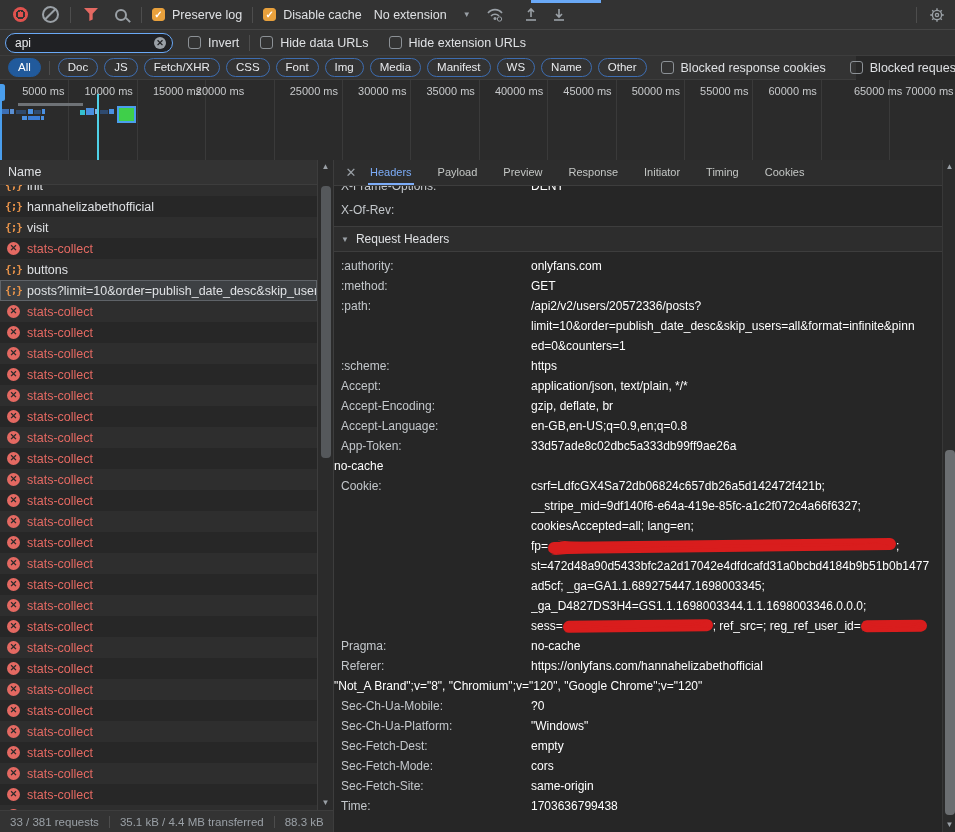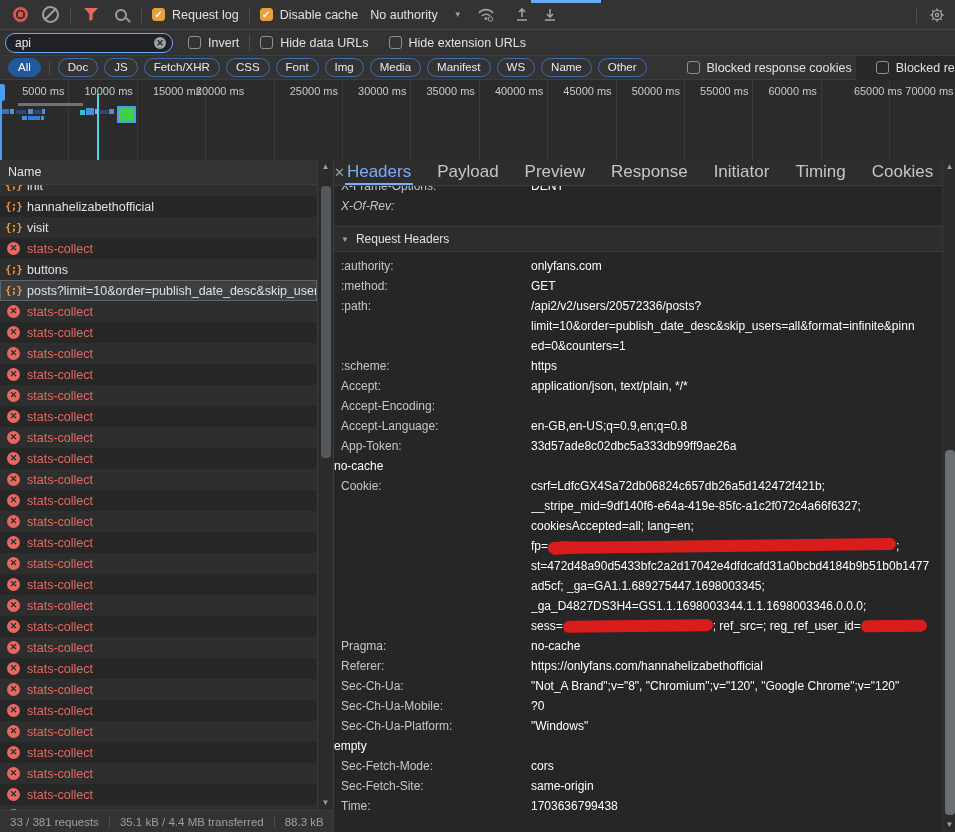--- a/index.html
+++ b/index.html
@@ -70,31 +70,31 @@
   .vthumb{position:absolute;left:3px;width:10px;background:#55585b;border-radius:4px;}
   .status-bar{position:absolute;left:0;top:650px;width:333px;height:22px;background:#333333;border-top:1px solid #3d3d3d;
               box-sizing:border-box;display:flex;align-items:center;font-size:11.5px;color:#9aa0a6;}
   .status-item{padding:0 10px;border-right:1px solid #4d4d4d;white-space:nowrap;}
   .status-item:last-child{border-right:none;}
   
   .right-panel{left:333px;top:160px;width:622px;height:672px;background:#262626;border-left:1px solid #3d3d3d;box-sizing:border-box;}
   .tabbar{position:absolute;left:0;top:0;width:622px;height:26px;background:#2d2d2d;border-bottom:1px solid #3d3d3d;
           box-sizing:border-box;display:flex;align-items:stretch;}
   .tab-close{width:34px;display:flex;align-items:center;justify-content:center;color:#9aa0a6;font-size:13px;}
-  .tab{display:flex;align-items:center;padding:0 2px;margin-right:22px;font-size:17px;color:#c4c7c5;
+  .tab{display:flex;align-items:center;padding:0 2px;margin-right:22px;font-size:11px;color:#c4c7c5;
        border-bottom:2px solid transparent;box-sizing:border-box;}
   .tab.active{color:#7cacf8;border-bottom-color:#7cacf8;}
   .details{position:absolute;left:0;top:26px;width:608px;height:646px;overflow:hidden;}
   .kv-row{display:flex;font-size:12px;}
   .kv-name{width:197px;flex:none;padding-left:7px;box-sizing:border-box;color:#c3c7cb;line-height:20px;white-space:nowrap;}
   .kv-val{flex:1;color:#ffffff;min-width:0;}
   .kv-line{line-height:20px;white-space:nowrap;overflow:hidden;}
   .top-partial{height:10px;overflow:hidden;}
   .top-partial .kv-row{margin-top:-10px;}
-  .xofrev{height:24px;display:flex;align-items:flex-start;font-style:italic;}
+  .xofrev{height:24px;display:flex;align-items:flex-end;}
   .section-head{margin-top:6px;height:26px;background:#2d2d2d;border-top:1px solid #3d3d3d;border-bottom:1px solid #3d3d3d;
                 box-sizing:border-box;display:flex;align-items:center;padding-left:7px;font-size:12px;color:#dfe1e4;}
   .disclosure{font-size:8px;color:#9aa0a6;margin-right:7px;}
   .kv-list{padding-top:4px;}
   .scribble{display:inline-block;height:12px;vertical-align:-2px;background:#d91d1d;border-radius:6px;
             position:relative;transform:rotate(-0.7deg);}
   .scribble::after{content:"";position:absolute;left:3%;right:5%;top:-5px;height:9px;border-radius:50%;
                    border-bottom:3px solid #d91d1d;transform:rotate(1deg);}
   .scribble::before{content:"";position:absolute;left:1%;right:2%;bottom:-4px;height:8px;border-radius:50%;
                     border-top:3px solid #d91d1d;transform:rotate(-1deg);}
@@ -115,30 +115,30 @@
       <span class="funnel"></span>
     </span>
   <span class="tb-btn" style="margin-left:10px;">
       <span class="mag"></span>
     </span>
   <span class="sep"></span>
   <span class="cb-group">
     <span class="cb checked">
         <span class="tick">✓</span>
       </span>
-    <span class="cb-label">Request log</span>
+    <span class="cb-label">Preserve log</span>
   </span>
   <span class="sep"></span>
   <span class="cb-group">
     <span class="cb checked">
         <span class="tick">✓</span>
       </span>
     <span class="cb-label">Disable cache</span>
   </span>
-  <span class="throttle">No authority</span>
+  <span class="throttle">No extension</span>
   <span class="caret">▼</span>
   <span class="tb-btn" style="margin-left:14px;">
     <svg width="18" height="15" viewBox="0 0 18 15">
       <path d="M2 6 A9 9 0 0 1 16 6" fill="none" stroke="#9aa0a6" stroke-width="1.6"></path>
       <path d="M5 9 A5.5 5.5 0 0 1 13 9" fill="none" stroke="#9aa0a6" stroke-width="1.6"></path>
       <circle cx="9" cy="11.5" r="1.5" fill="#9aa0a6"></circle>
       <circle cx="13.5" cy="12" r="2.2" fill="#333" stroke="#9aa0a6" stroke-width="1"></circle>
     </svg>
   </span>
   <span class="tb-btn" style="margin-left:16px;">
@@ -194,21 +194,21 @@
     <span class="pill">JS</span>
     <span class="pill">Fetch/XHR</span>
     <span class="pill">CSS</span>
     <span class="pill">Font</span>
     <span class="pill">Img</span>
     <span class="pill">Media</span>
     <span class="pill">Manifest</span>
     <span class="pill">WS</span>
     <span class="pill">Name</span>
     <span class="pill">Other</span>
-    <span class="cb-group" style="margin-left: 34px;">
+    <span class="cb-group" style="margin-left: 8px;">
       <span class="cb"></span>
       <span class="cb-label">Blocked response cookies</span>
     </span>
     <span class="cb-group" style="margin-left: 24px;">
       <span class="cb"></span>
       <span class="cb-label">Blocked requests</span>
     </span>
   </div>
 
 <div class="abs overview" id="overview">
@@ -525,20 +525,23 @@
           </div>
         </div>
         <div class="kv-row">
           <div class="kv-name">Accept:</div>
           <div class="kv-val">
             <div class="kv-line"><span>application/json, text/plain, */*</span></div>
           </div>
         </div>
         <div class="kv-row">
           <div class="kv-name">Accept-Encoding:</div>
+          <div class="kv-val">
+            <div class="kv-line"><span>gzip, deflate, br</span></div>
+          </div>
         </div>
         <div class="kv-row">
           <div class="kv-name">Accept-Language:</div>
           <div class="kv-val">
             <div class="kv-line"><span>en-GB,en-US;q=0.9,en;q=0.8</span></div>
           </div>
         </div>
         <div class="kv-row">
           <div class="kv-name">App-Token:</div>
           <div class="kv-val">
@@ -569,38 +572,38 @@
             <div class="kv-line"><span>no-cache</span></div>
           </div>
         </div>
         <div class="kv-row">
           <div class="kv-name">Referer:</div>
           <div class="kv-val">
             <div class="kv-line"><span>https://onlyfans.com/hannahelizabethofficial</span></div>
           </div>
         </div>
         <div class="kv-row">
-          <div class="kv-name">Sec-Ch-Ua:</div>
           <div class="kv-val">
             <div class="kv-line"><span>"Not_A Brand";v="8", "Chromium";v="120", "Google Chrome";v="120"</span></div>
           </div>
         </div>
         <div class="kv-row">
           <div class="kv-name">Sec-Ch-Ua-Mobile:</div>
           <div class="kv-val">
             <div class="kv-line"><span>?0</span></div>
           </div>
         </div>
         <div class="kv-row">
           <div class="kv-name">Sec-Ch-Ua-Platform:</div>
           <div class="kv-val">
             <div class="kv-line"><span>"Windows"</span></div>
           </div>
         </div>
         <div class="kv-row">
+          <div class="kv-name">Sec-Fetch-Dest:</div>
           <div class="kv-val">
             <div class="kv-line"><span>empty</span></div>
           </div>
         </div>
         <div class="kv-row">
           <div class="kv-name">Sec-Fetch-Mode:</div>
           <div class="kv-val">
             <div class="kv-line"><span>cors</span></div>
           </div>
         </div>

